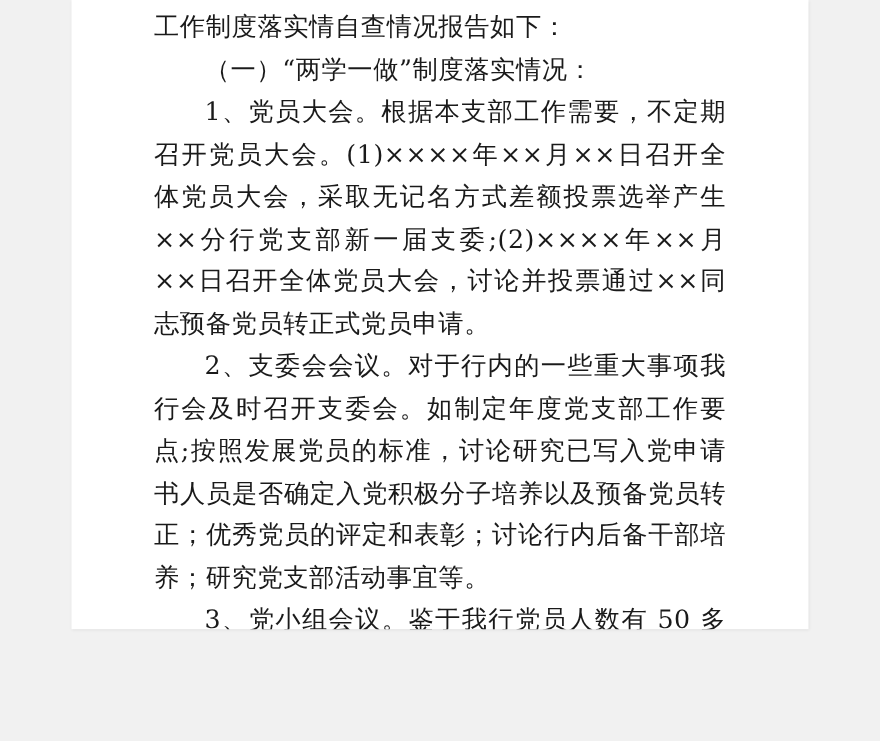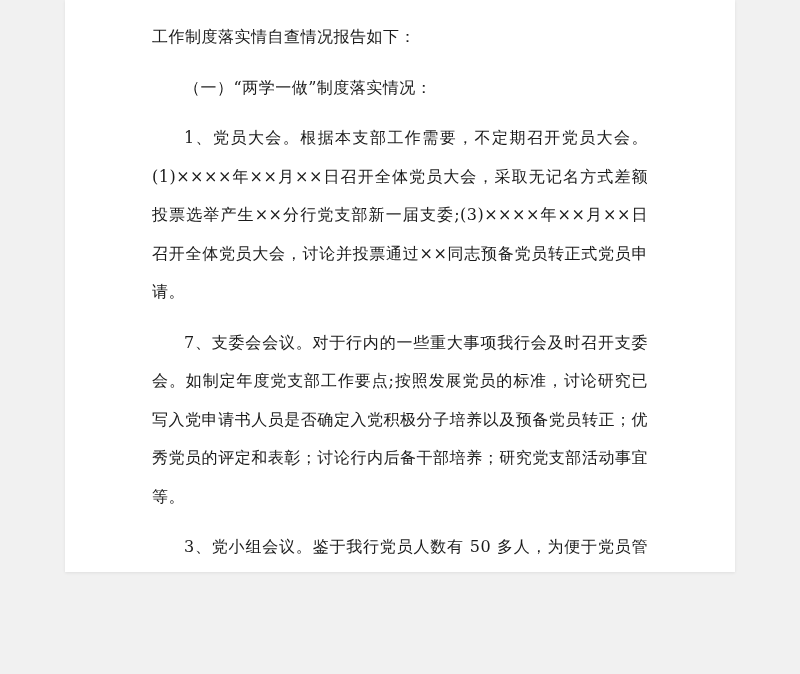--- a/index.html
+++ b/index.html
@@ -19,37 +19,37 @@
     width: 670px;
     height: 572px;
     margin: 0 auto;
     background: #ffffff;
     box-shadow: 0 1px 3px rgba(0,0,0,0.08);
     box-sizing: border-box;
     padding: 6px 75px 10px 75px;
     overflow: hidden;
   }
   .doc-body p {
-    margin: 12px;
-    font-size: 16px;
+    margin: 0;
+    font-size: 23px;
     line-height: 38.5px;
     color: #1a1a1a;
     text-align: justify;
     letter-spacing: 0.5px;
   }
   .doc-body p.indent {
     text-indent: 2em;
   }
 </style>
 </head>
 <body>
 
 <div class="viewport">
   <div class="page">
     <div class="doc-body">
       <p>工作制度落实情自查情况报告如下：</p>
       <p class="indent">（一）“两学一做”制度落实情况：</p>
-      <p class="indent">1、党员大会。根据本支部工作需要，不定期召开党员大会。(1)××××年××月××日召开全体党员大会，采取无记名方式差额投票选举产生××分行党支部新一届支委;(3)××××年××月××日召开全体党员大会，讨论并投票通过××同志预备党员转正式党员申请。</p>
-      <p class="indent">7、支委会会议。对于行内的一些重大事项我行会及时召开支委会。如制定年度党支部工作要点;按照发展党员的标准，讨论研究已写入党申请书人员是否确定入党积极分子培养以及预备党员转正；优秀党员的评定和表彰；讨论行内后备干部培养；研究党支部活动事宜等。</p>
+      <p class="indent">1、党员大会。根据本支部工作需要，不定期召开党员大会。(1)××××年××月××日召开全体党员大会，采取无记名方式差额投票选举产生××分行党支部新一届支委;(2)××××年××月××日召开全体党员大会，讨论并投票通过××同志预备党员转正式党员申请。</p>
+      <p class="indent">2、支委会会议。对于行内的一些重大事项我行会及时召开支委会。如制定年度党支部工作要点;按照发展党员的标准，讨论研究已写入党申请书人员是否确定入党积极分子培养以及预备党员转正；优秀党员的评定和表彰；讨论行内后备干部培养；研究党支部活动事宜等。</p>
       <p class="indent">3、党小组会议。鉴于我行党员人数有 50 多人，为便于党员管理，更好地组织党员学习和活动，××分行党支部分设有五个党小组，每个党小组设有组长。各党小组不定期召开党小组会议，组织党员学习“两学一做”相关读本，习近平总书记系列重要讲话读本等，并且要求各位</p>
     </div>
   </div>
 </div>
 
 </body></html>

